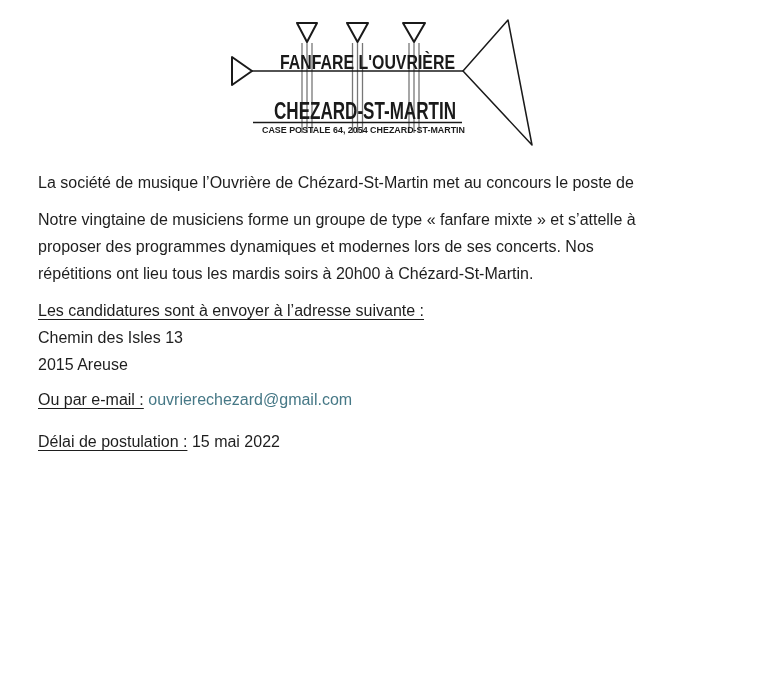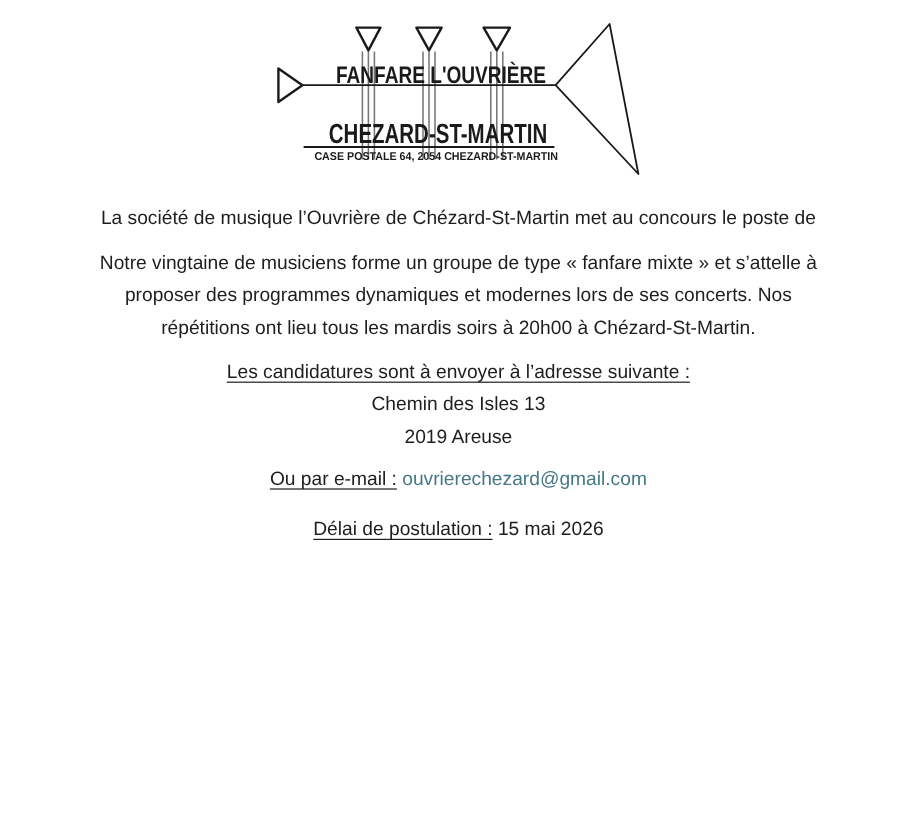--- a/index.html
+++ b/index.html
@@ -8,21 +8,21 @@
     font-family:"Liberation Sans", sans-serif; color:#1e1e1e;
     position:relative; overflow:hidden;
   }
   .page { position:absolute; inset:0; }
   .logo-wrap { position:absolute; left:226px; top:12px; width:320px; height:140px; }
   .logo-wrap svg { display:block; }
   .logo-text { font-family:"Liberation Sans", sans-serif; font-weight:bold; fill:#1a1a1a; }
   .doc { position:absolute; top:169px; left:0; width:764px; padding:0 38px; box-sizing:border-box; }
   .doc p {
     margin:0 0 10px; font-size:16px; line-height:27px;
-    text-align:center; white-space:pre-line;
+    white-space:pre-line;
   }
   .bold { font-weight:bold; }
   .ul { text-decoration:underline; text-underline-offset:3px; }
   p.addr-heading, p.addr { margin-bottom:0; }
   p.email-line { margin-top:8px; margin-bottom:0; }
   p.deadline-line { margin-top:15px; margin-bottom:0; }
   a.mail { color:#467886; text-underline-offset:3px; cursor:pointer; }
 </style>
 </head>
 <body>
@@ -64,20 +64,20 @@
   </div>
 
   <div class="doc">
     <p>La société de musique l’Ouvrière de Chézard-St-Martin met au concours le poste de</p>
     <p>Notre vingtaine de musiciens forme un groupe de type « fanfare mixte » et s’attelle à
 proposer des programmes dynamiques et modernes lors de ses concerts. Nos
 répétitions ont lieu tous les mardis soirs à 20h00 à Chézard-St-Martin.</p>
 
     <p class="addr-heading"><span class="ul">Les candidatures sont à envoyer à l’adresse suivante :</span></p>
     <p class="addr">Chemin des Isles 13</p>
-    <p class="addr">2019 Areuse</p>
+    <p class="addr">2015 Areuse</p>
 
     <p class="email-line"><span class="ul">Ou par e-mail :</span><span> </span><a class="mail">ouvrierechezard@gmail.com</a></p>
 
-    <p class="deadline-line"><span class="ul">Délai de postulation :</span><span> </span><span>15 mai 2026</span></p>
+    <p class="deadline-line"><span class="ul">Délai de postulation :</span><span> </span><span>15 mai 2022</span></p>
   </div>
 
 </div>
 
 </body></html>

